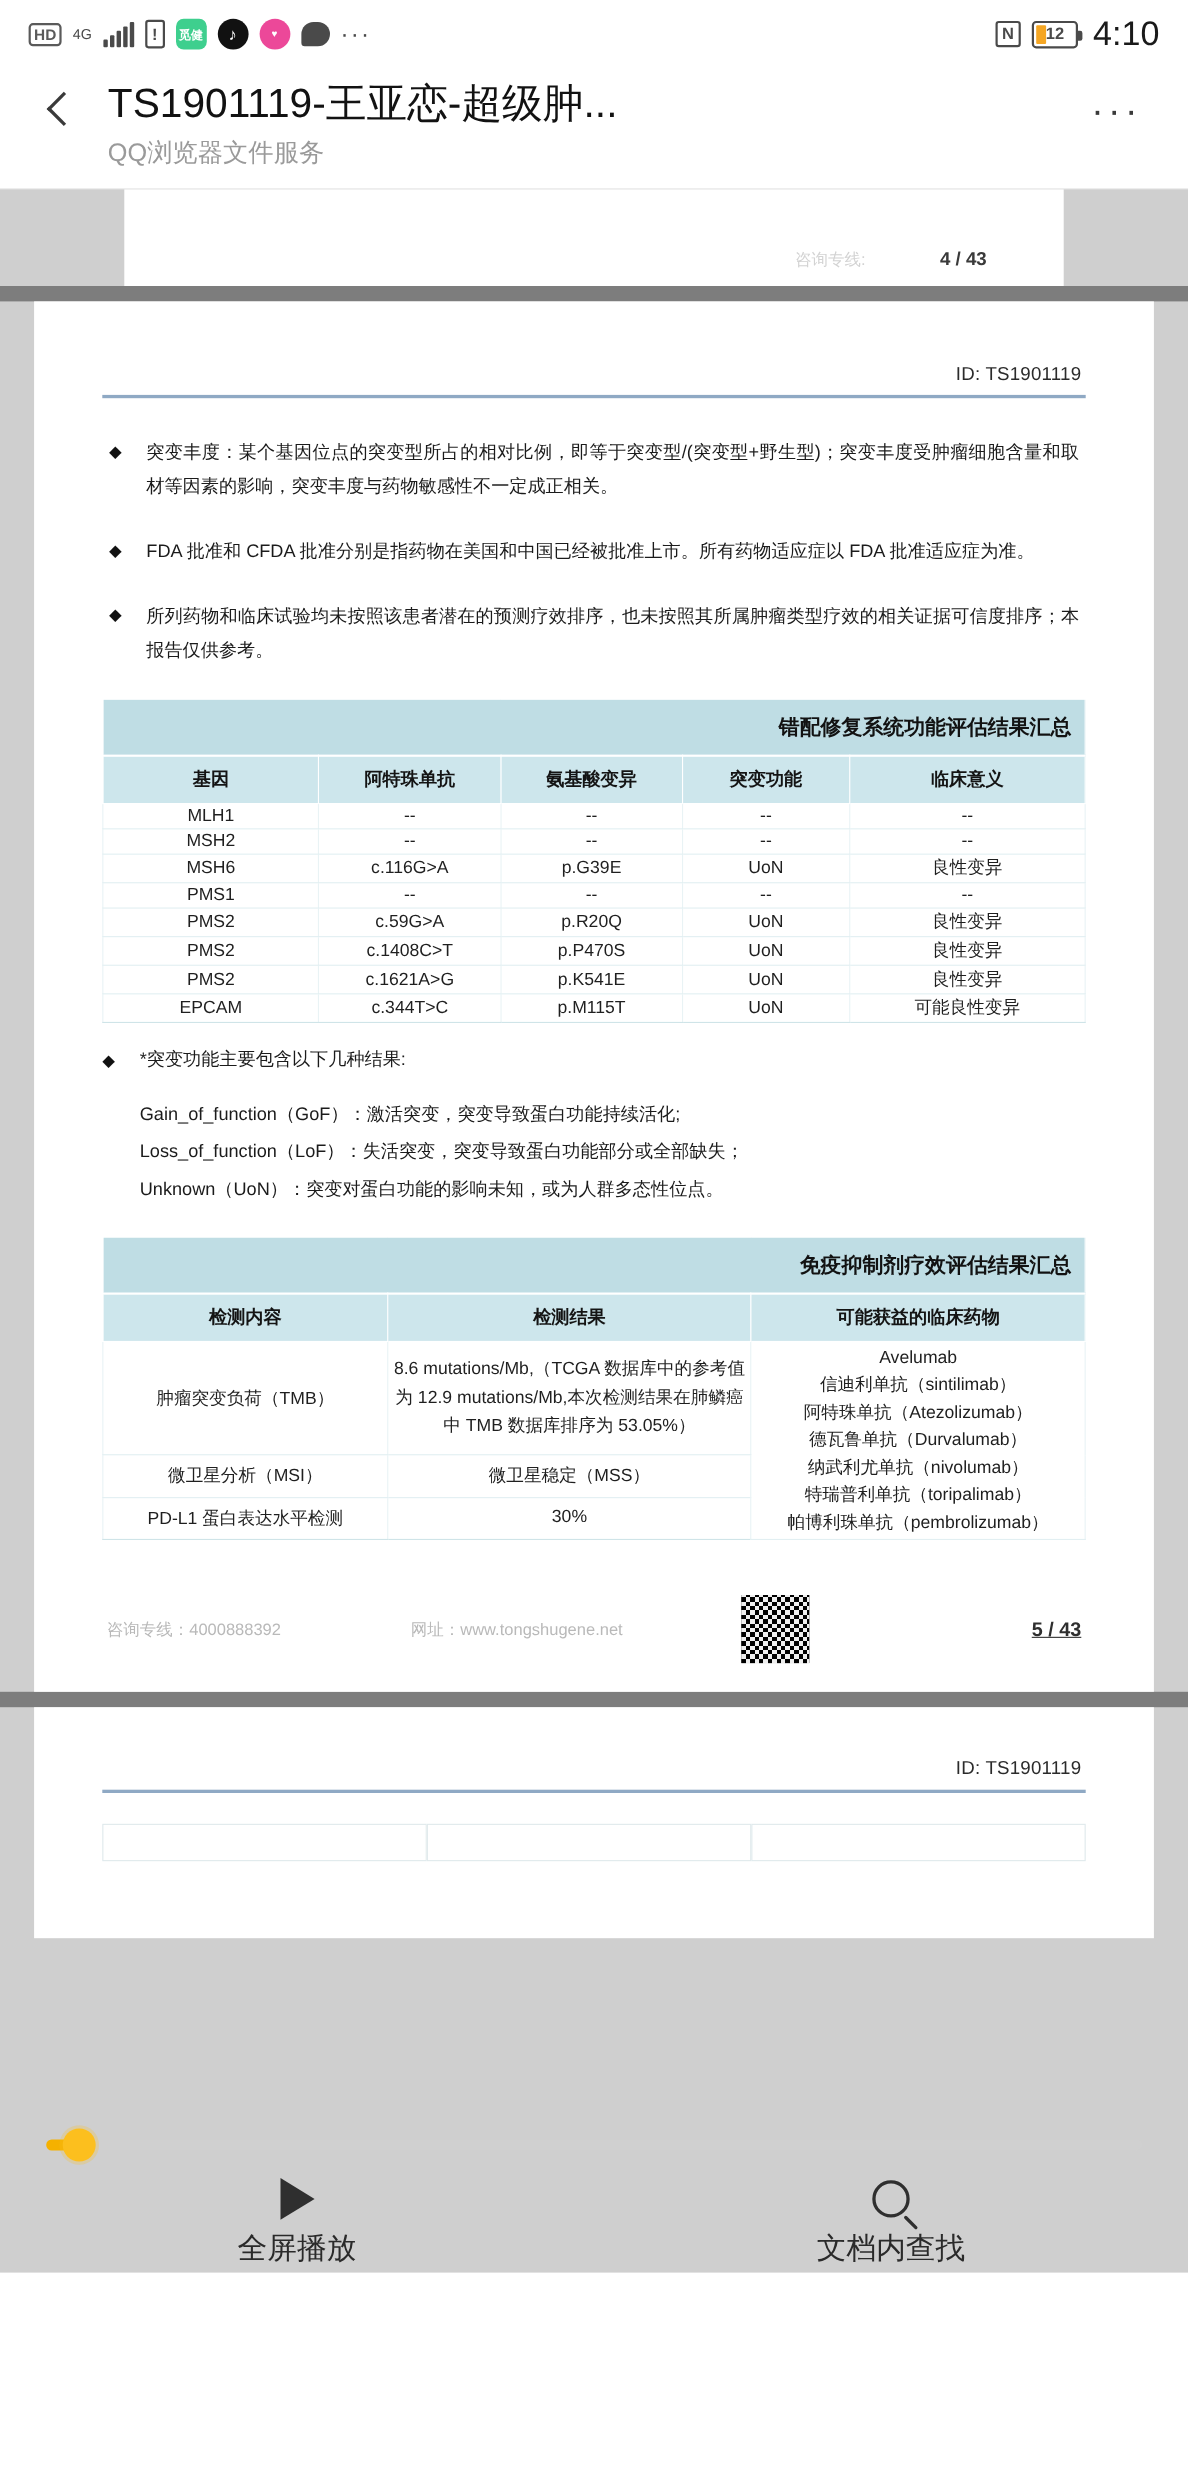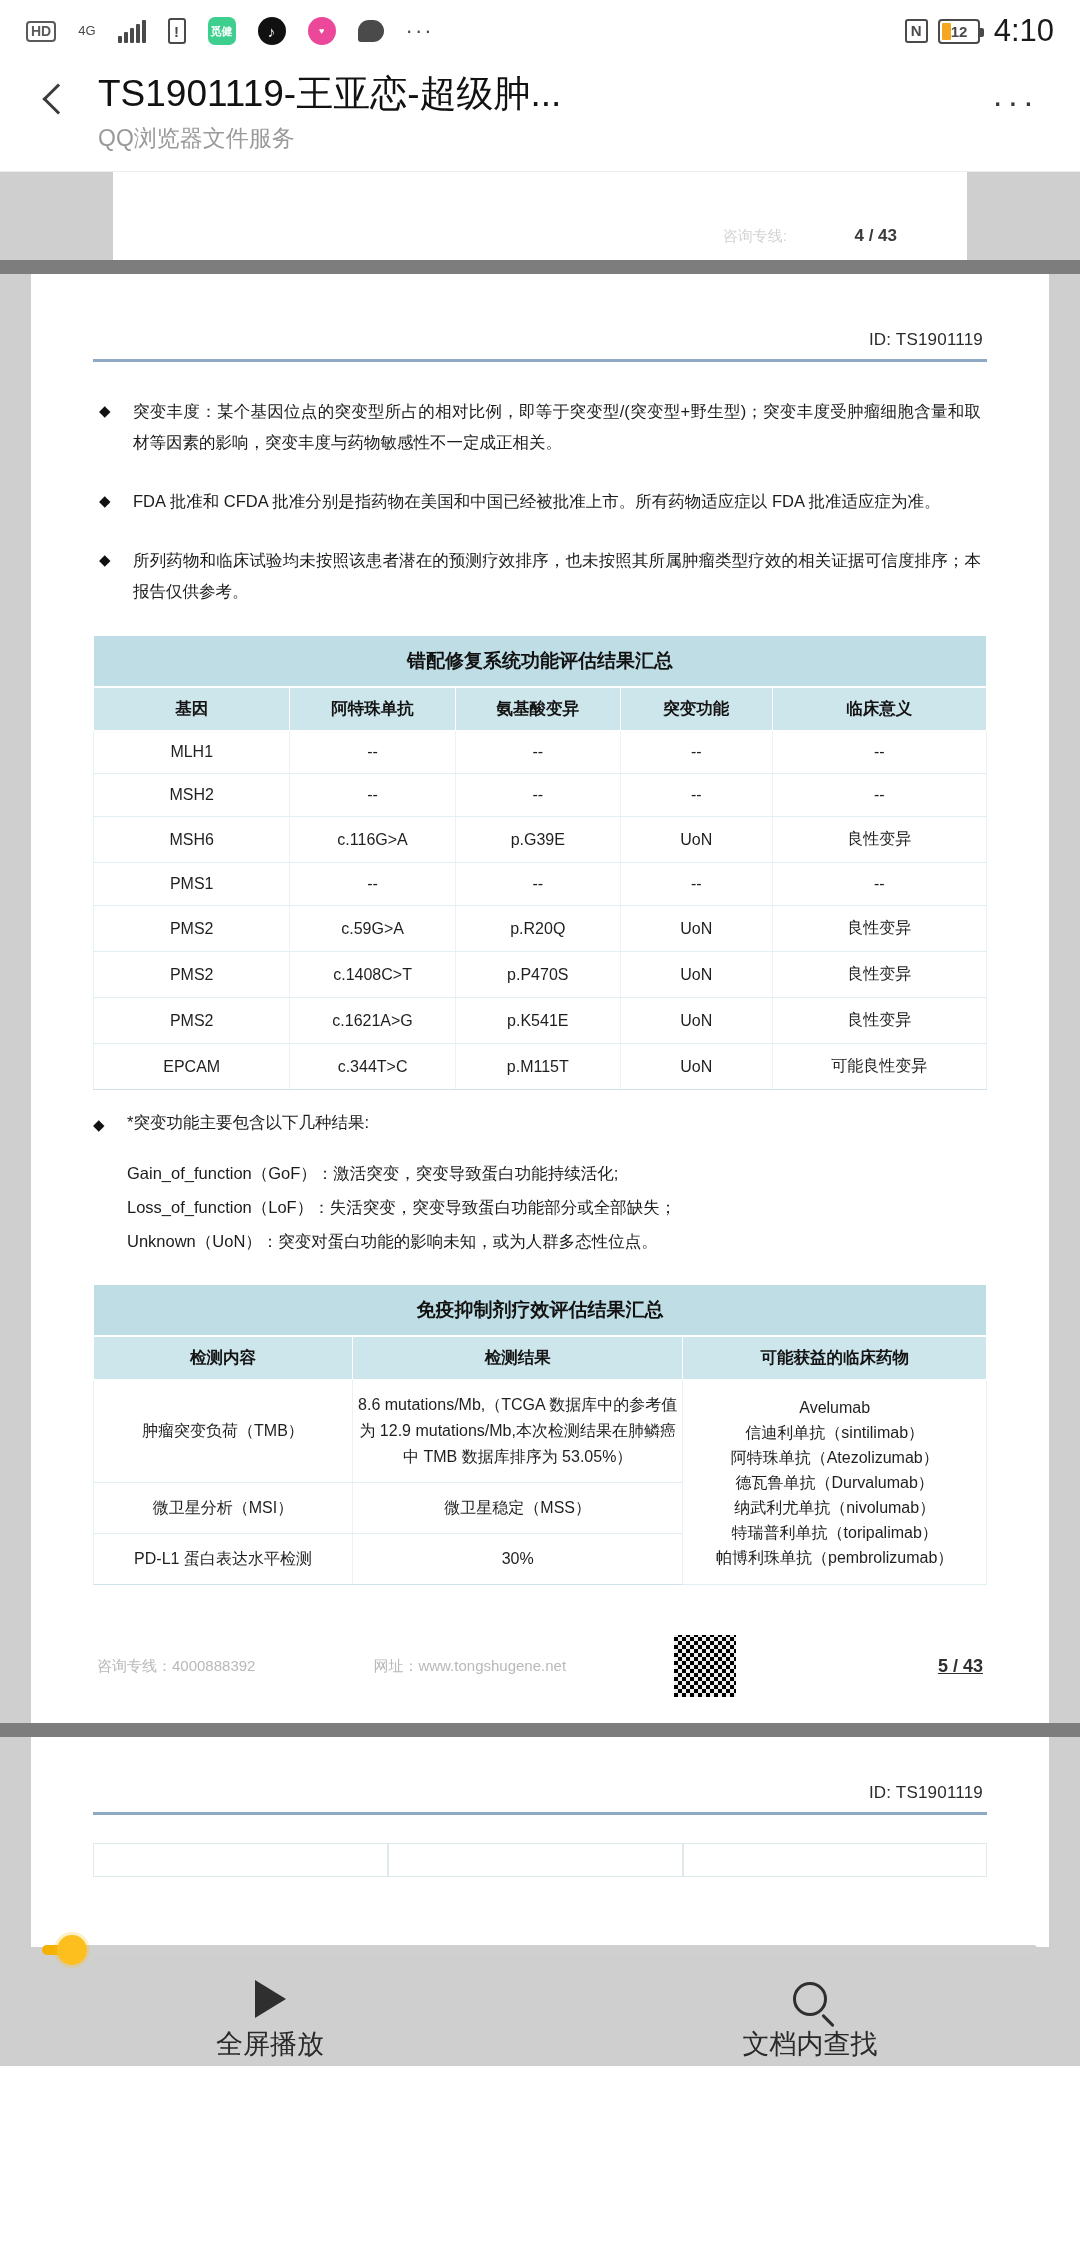--- a/index.html
+++ b/index.html
@@ -10,21 +10,21 @@
     overflow: hidden;
   }
 
   
   .status-bar {
     height: 62px; width: 100%;
     display: flex; align-items: center;
     padding: 0 26px;
     background: #ffffff;
   }
-  .sb-left { display: flex; align-items: center; gap: 22px; }
+  .sb-left { display: flex; align-items: center; gap: 10px; }
   .sb-right { margin-left: auto; display: flex; align-items: center; gap: 10px; }
   .sb-hd {
     border: 2.5px solid #5a5a5a; border-radius: 4px;
     font-size: 14px; font-weight: bold; color: #5a5a5a;
     padding: 0px 3px; line-height: 17px;
   }
   .sb-4g { font-size: 13px; color: #4a4a4a; line-height: 12px; text-align: center; }
   .sb-bars { display: flex; align-items: flex-end; gap: 2px; height: 24px; }
   .sb-bars i { display: block; width: 4px; background: #4a4a4a; border-radius: 1px; }
   .sb-bars i:nth-child(1) { height: 7px; }
@@ -146,32 +146,32 @@
     text-align: justify; flex: 1; padding-right: 6px;
   }
 
   
   .tbl-wrap { margin-top: 10px; }
   table.rpt {
     width: 100%; border-collapse: collapse;
     font-size: 16px; color: #1f1f1f;
   }
   table.rpt .cap-row td {
-    background: #bfdde4; text-align: center;
+    background: #bfdde4; text-align: right;
     font-weight: bold; font-size: 19px; color: #121212;
-    padding: 12px 0 12px 0; border: 1px solid #ffffff;
+    padding: 12px 12px 12px 0; border: 1px solid #ffffff;
     border-bottom: 2px solid #fff;
   }
   table.rpt th {
     background: #cde6ec; font-weight: bold; font-size: 16.5px;
     padding: 10px 4px; text-align: center; color: #141414;
     border: 1px solid #ffffff;
   }
   table.rpt td.cell {
-    text-align: center; padding: 12px 4px;
+    text-align: center; padding: 2px 4px;
     border-bottom: 1px solid #e2eff2;
     border-left: 1px solid #e9f3f5; border-right: 1px solid #e9f3f5;
     background: #fff; font-size: 16px;
   }
   table.rpt tbody tr:last-child td.cell { border-bottom: 1px solid #cfe4e8; }
   .mmr-tbl { border: 1px solid #d5e7ea; }
 
   
   .fn-block { margin-top: 22px; }
   .fn-head { display: flex; margin-bottom: 18px; }

